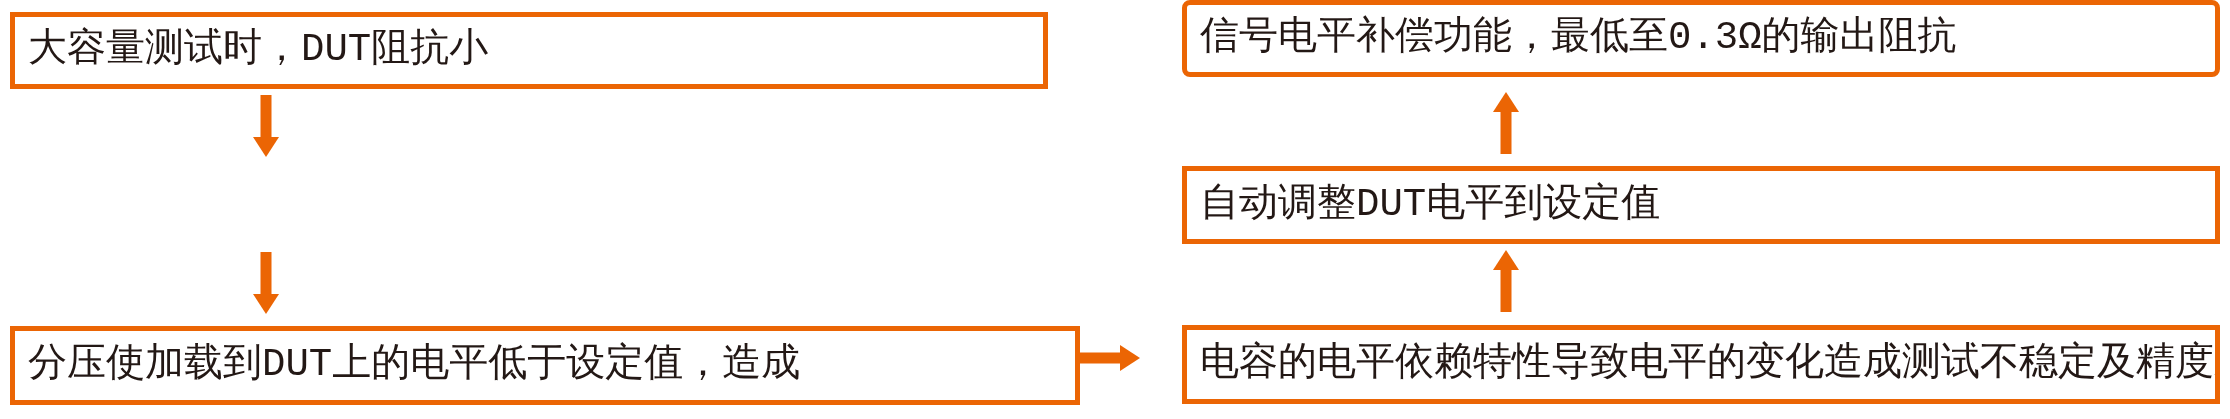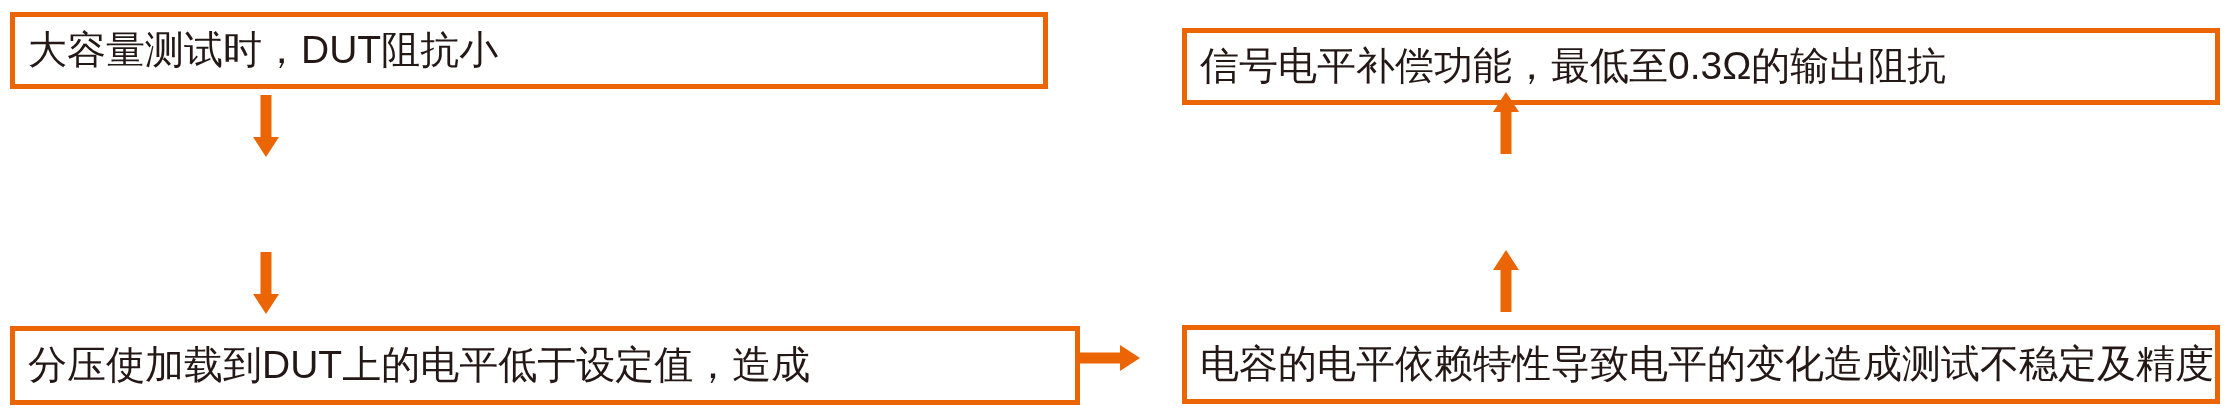--- a/index.html
+++ b/index.html
@@ -27,27 +27,28 @@
     background: var(--bg);
     display: flex;
     align-items: center;
     padding-left: 13px;
     padding-right: 6px;
     color: var(--text);
     font-size: 39px;
     line-height: 1.1;
     white-space: nowrap;
     overflow: hidden;
+    font-family: Liberation Mono, monospace;
   }
   
   .pos-l1 { left: 10px;   top: 12px;  width: 1038px; height: 77px; }
   .pos-l2 { left: 10px;   top: 166px; width: 1038px; height: 78px; }
   .pos-l3 { left: 10px;   top: 326px; width: 1070px; height: 79px; }
   
-  .pos-r1 { left: 1182px; top: 28px;  width: 1038px; height: 77px; }
+  .pos-r1 { left: 1182px; top: 0;  width: 1038px; height: 77px; border-radius: 8px; }
   .pos-r2 { left: 1182px; top: 166px; width: 1038px; height: 78px; }
   .pos-r3 { left: 1182px; top: 325px; width: 1038px; height: 79px; }
 
   .arrow {
     position: absolute;
     color: var(--accent);
     display: block;
   }
   .pos-down1 { left: 253px;  top: 95px;  width: 26px; height: 62px; }
   .pos-down2 { left: 253px;  top: 252px; width: 26px; height: 62px; }
@@ -86,20 +87,23 @@
 
   <div class="flow-box pos-r1">
     <span>信号电平补偿功能，最低至0.3Ω的输出阻抗</span>
   </div>
 
   <svg class="arrow pos-up1" viewBox="0 0 26 62" aria-hidden="true">
     <polygon points="13,0 26,20 0,20" fill="currentColor"></polygon>
     <rect x="7.5" y="18" width="11" height="44" fill="currentColor"></rect>
   </svg>
 
+  <div class="flow-box pos-r2">
+    <span>自动调整DUT电平到设定值</span>
+  </div>
 
   <svg class="arrow pos-up2" viewBox="0 0 26 62" aria-hidden="true">
     <polygon points="13,0 26,20 0,20" fill="currentColor"></polygon>
     <rect x="7.5" y="18" width="11" height="44" fill="currentColor"></rect>
   </svg>
 
   <div class="flow-box pos-r3">
     <span>电容的电平依赖特性导致电平的变化造成测试不稳定及精度差</span>
   </div>
 

